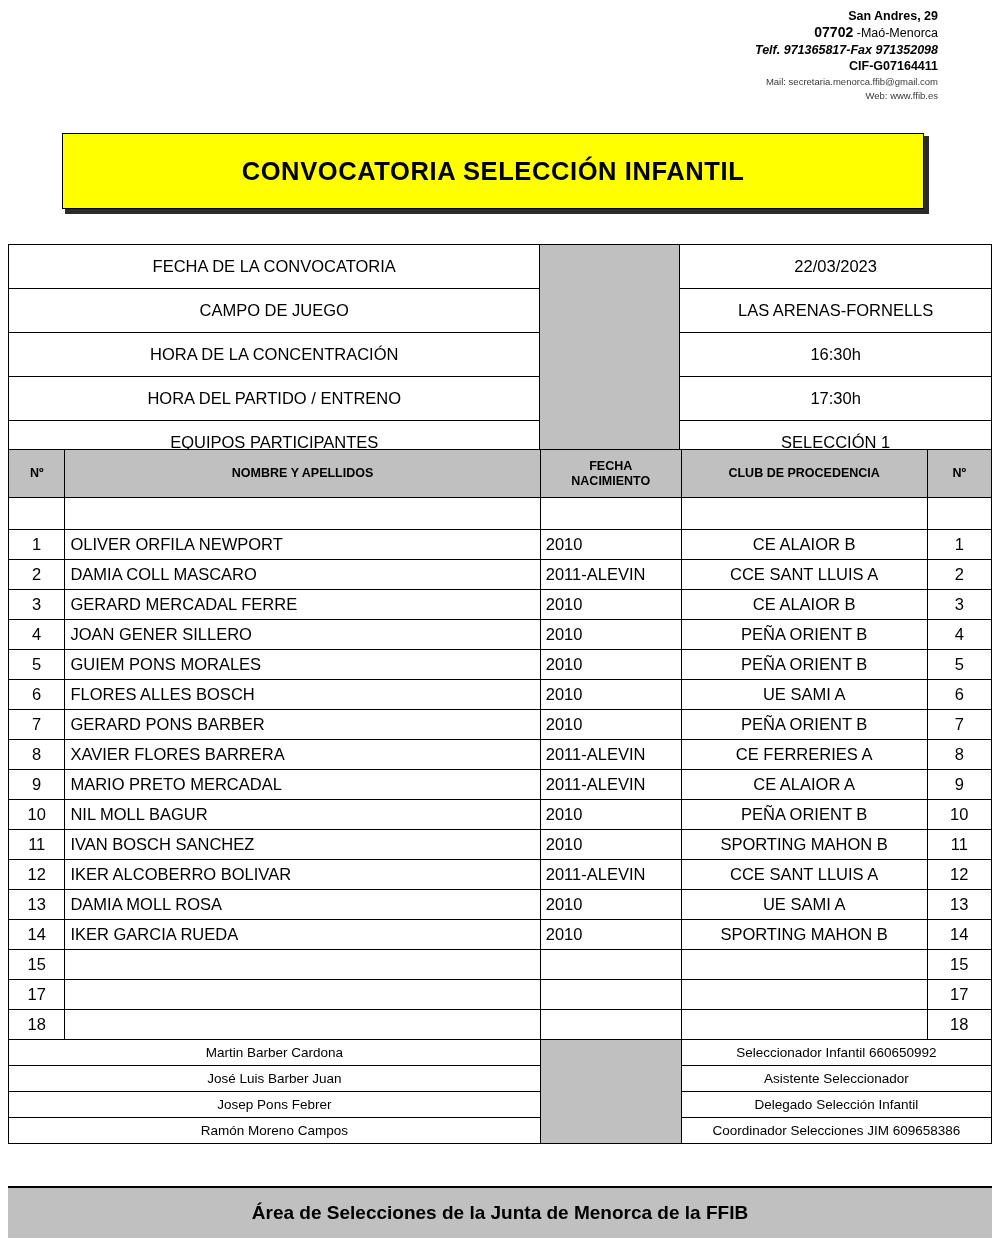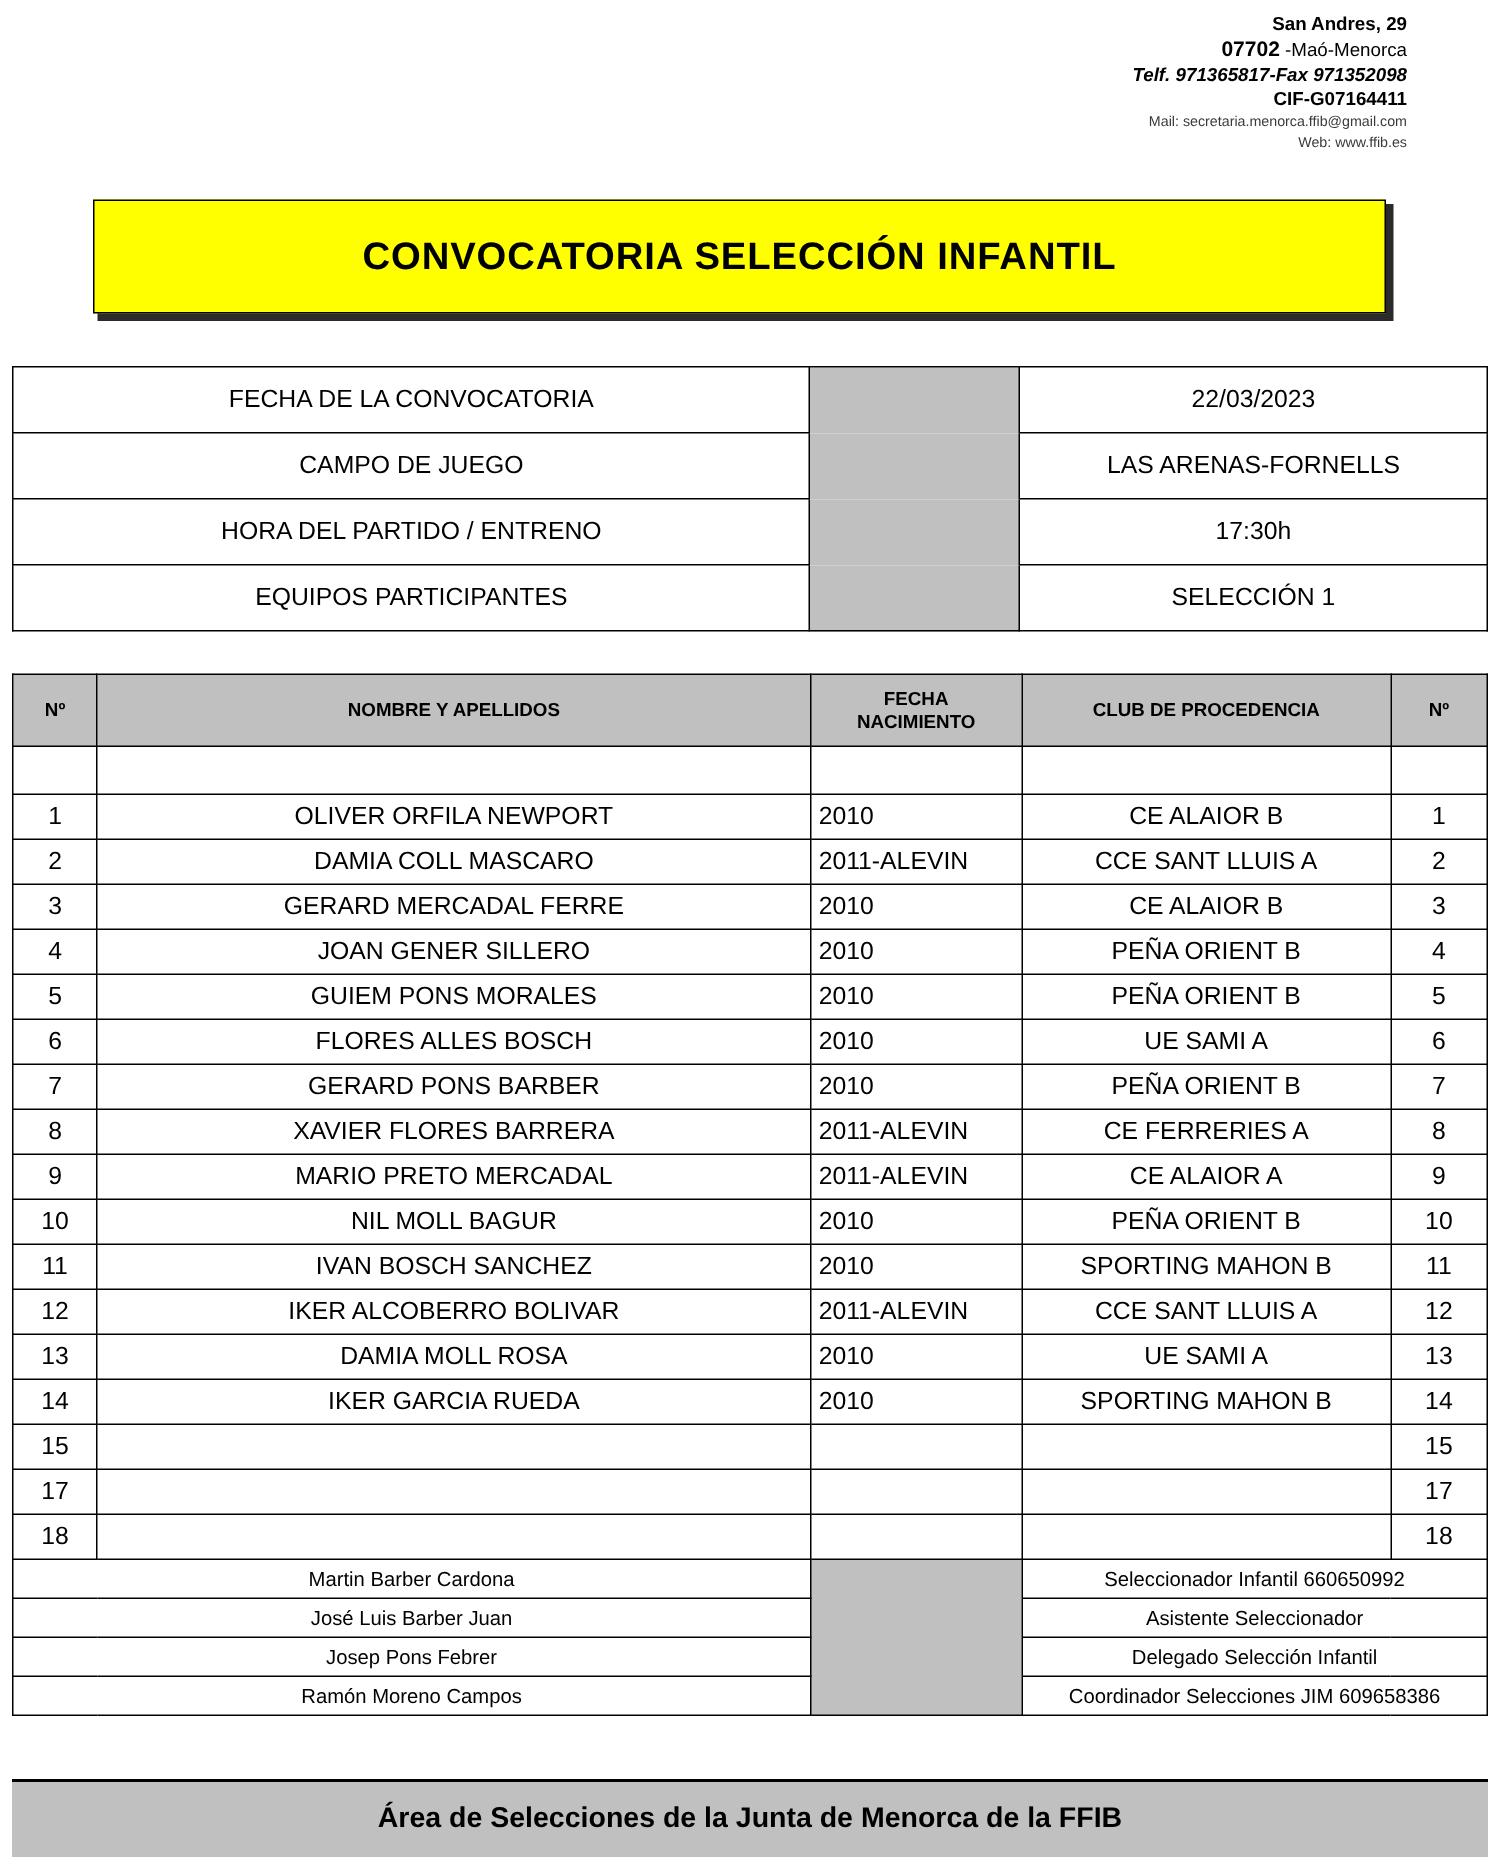--- a/index.html
+++ b/index.html
@@ -150,21 +150,21 @@
   .roster-table th {
     background: #c0c0c0;
     font-size: 12.5px;
     font-weight: bold;
     height: 48px;
     text-align: center;
     line-height: 1.2;
   }
   .roster-table td { height: 30px; font-size: 16.5px; }
   .c-num  { width: 56px;  text-align: center; }
-  .c-name { width: 472px; text-align: center; }
+  .c-name { width: 472px; text-align: left; }
   .c-date { width: 140px; text-align: left; }
   .c-club { width: 244px; text-align: center; }
   .c-num2 { width: 64px;  text-align: center; }
   .spacer-row td { height: 32px; }
 
   .staff-row td { height: 26px; font-size: 13.5px; text-align: center; }
   .staff-row td.staff-name { }
   .staff-row td.staff-gap {
     background: #c0c0c0;
     border-top: none;
@@ -218,20 +218,25 @@
   <tbody>
       <tr>
         <td class="lbl">FECHA DE LA CONVOCATORIA</td>
         <td class="gap"></td>
         <td class="val">22/03/2023</td>
       </tr>
       <tr>
         <td class="lbl">CAMPO DE JUEGO</td>
         <td class="gap"></td>
         <td class="val">LAS ARENAS-FORNELLS</td>
+      </tr>
+      <tr>
+        <td class="lbl">HORA DE LA CONCENTRACIÓN</td>
+        <td class="gap"></td>
+        <td class="val">16:30h</td>
       </tr>
       <tr>
         <td class="lbl">HORA DEL PARTIDO / ENTRENO</td>
         <td class="gap"></td>
         <td class="val">17:30h</td>
       </tr>
       <tr>
         <td class="lbl">EQUIPOS PARTICIPANTES</td>
         <td class="gap"></td>
         <td class="val">SELECCIÓN 1</td>

